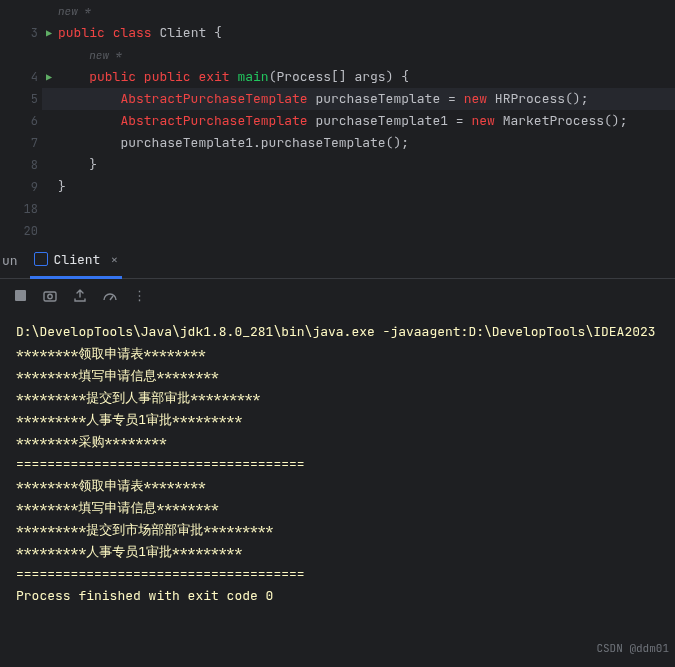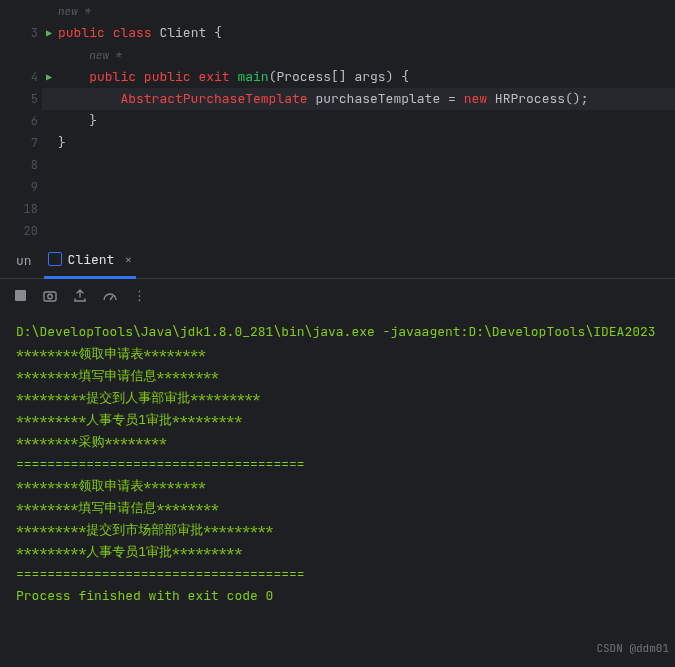--- a/index.html
+++ b/index.html
@@ -71,21 +71,21 @@
   .run-panel {
     background: #1e1f22;
     height: calc(667px - 243px);
     display: flex;
     flex-direction: column;
   }
   .run-header {
     display: flex;
     align-items: center;
     height: 36px;
-    padding: 0 16px;
+    padding: 0 2px;
     border-bottom: 1px solid #393b40;
     gap: 12px;
   }
   .run-title {
     color: #9da0a8;
     font-size: 13px;
   }
   .tab {
     display: flex;
     align-items: center;
@@ -126,21 +126,21 @@
   .stop-icon {
     width: 11px;
     height: 11px;
     background: #868a91;
     border-radius: 1px;
   }
   .dots { letter-spacing: 1px; }
   .console {
     flex: 1;
     padding: 8px 16px;
-    color: #84cc16;
+    color: #fef9c3;
     font-size: 13px;
     line-height: 22px;
     white-space: pre;
     overflow: hidden;
   }
   .watermark {
     position: absolute;
     bottom: 12px;
     right: 6px;
     color: #6f737a;
@@ -183,20 +183,22 @@
     <div class="gutter-line">
         <span>20</span>
       </div>
   </div>
   <div class="code-area">
     <div class="code-line"><span class="hint">new *</span></div>
     <div class="code-line"><span class="kw">public</span> <span class="kw">class</span> <span class="cls">Client</span> <span class="pn">{</span></div>
     <div class="code-line">    <span class="hint">new *</span></div>
     <div class="code-line">    <span class="kw">public</span> <span class="kw">public</span> <span class="kw">exit</span> <span class="methoddef">main</span><span class="pn">(Process[] args) {</span></div>
     <div class="code-line current">        <span class="type">AbstractPurchaseTemplate</span> <span>purchaseTemplate</span><span> = </span><span class="kw">new</span> <span class="cls">HRProcess</span><span class="pn">();</span></div>
+    <div class="code-line">        <span class="type">AbstractPurchaseTemplate</span> <span>purchaseTemplate1</span><span> = </span><span class="kw">new</span> <span class="cls">MarketProcess</span><span class="pn">();</span></div>
+    <div class="code-line">        <span>purchaseTemplate1.purchaseTemplate();</span></div>
     <div class="code-line">    <span class="pn">}</span></div>
     <div class="code-line"><span class="pn">}</span></div>
     <div class="code-line"></div>
   </div>
 </div>
 
 <div class="panel-divider"></div>
 
 <div class="run-panel">
   <div class="run-header">

